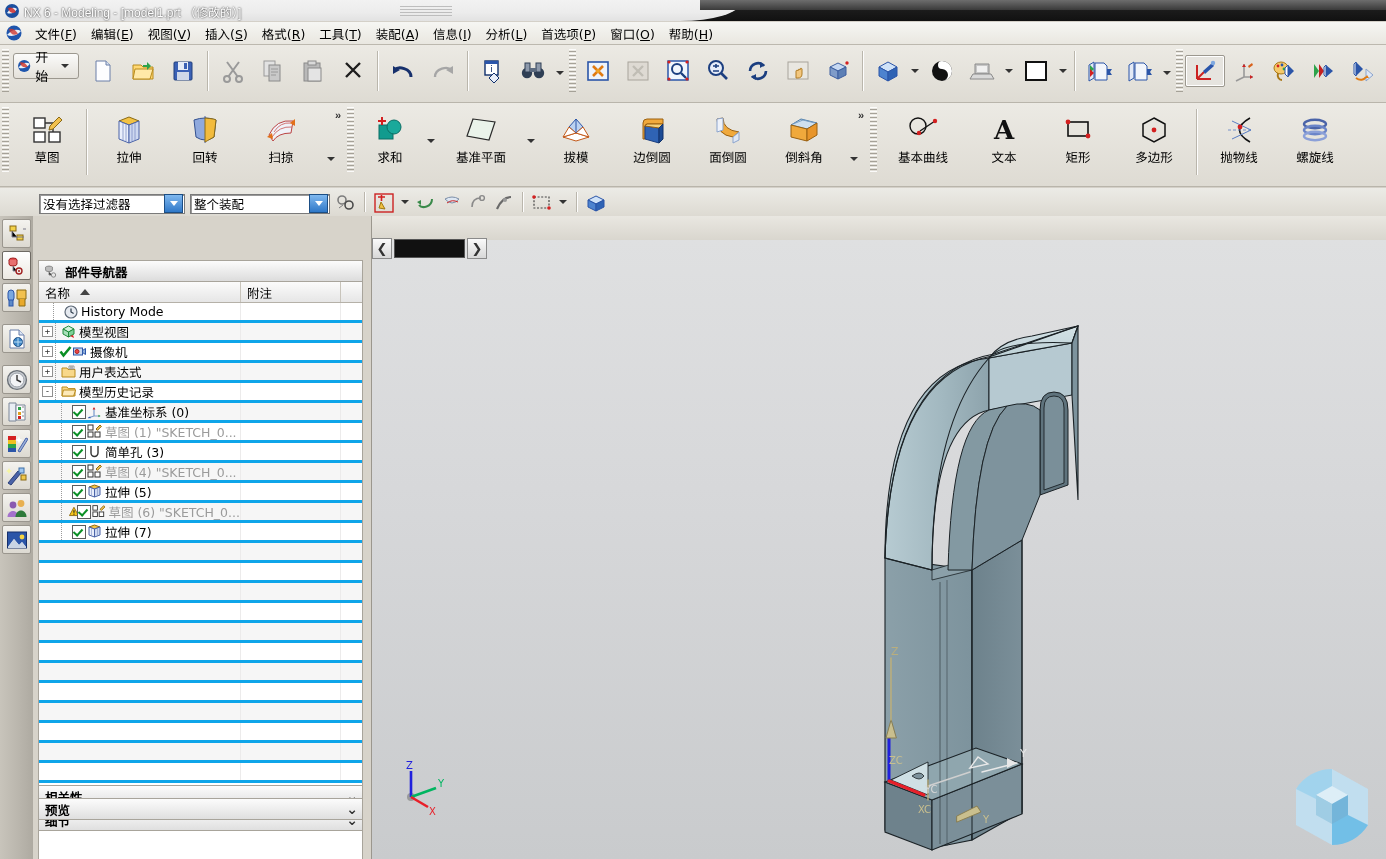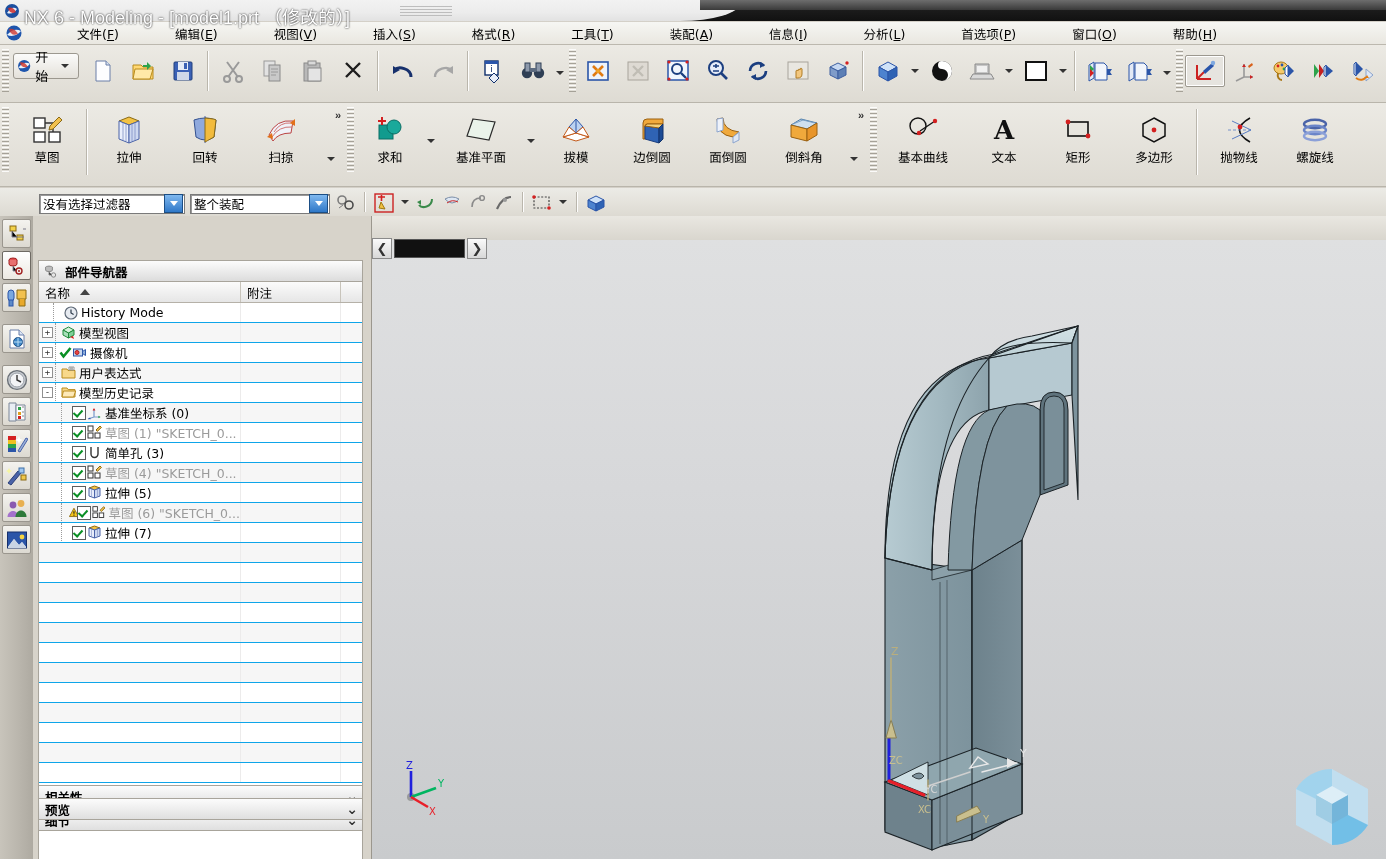--- a/index.html
+++ b/index.html
@@ -27,39 +27,38 @@
   .titlebar .gloss2{
     position:absolute;left:700px;top:0;width:686px;height:10px;
     background:linear-gradient(to bottom,#6d6d6d 0%,#3a3a3a 100%);
   }
   .titlebar .grip{
     position:absolute;left:400px;top:6px;width:52px;height:10px;
   }
   .titlebar .grip i{display:block;height:1px;background:#bdbdbd;margin-bottom:2px;}
   .title-text{
     position:absolute;left:24px;top:3px;
-    font-size:18px;color:#fff;white-space:nowrap;
+    font-size:12px;color:#fff;white-space:nowrap;
     z-index:4;text-shadow:0 0 2px #000;
   }
   .title-ico{
     position:absolute;left:4px;top:3px;width:16px;height:16px;z-index:4;
   }
 
   
   .menubar{
     position:absolute;left:0;top:22px;width:1386px;height:22px;
     background:linear-gradient(to bottom,#f6f6f3 0%,#e9e7e0 100%);
     border-bottom:1px solid #bcb8ae;
     display:flex;align-items:center;
   }
   .menubar .nxlogo{width:20px;height:18px;margin-left:4px;margin-right:4px;flex:none;}
   .menu-item{
     padding:2px 7px;font-size:12.5px;white-space:nowrap;cursor:default;
     font-family:"DejaVu Sans","Liberation Sans",sans-serif;
-    margin-left:42px;
   }
   .menu-item .mn{text-decoration:underline;}
 
   
   .tbrow{
     position:absolute;left:0;width:1386px;
     background:linear-gradient(to bottom,#eceae4 0%,#dedbd3 100%);
     border-bottom:1px solid #b9b5ab;
   }
   #tbrow1{top:45px;height:57px;}
@@ -157,21 +156,21 @@
     border-right:1px solid #c8c4bb;box-sizing:border-box;
     font-family:"DejaVu Sans",sans-serif;
   }
   .colhdr .ch.c1{width:202px;}
   .colhdr .ch.c2{width:100px;}
   .colhdr .ch.c3{width:21px;border-right:none;}
   .sortcaret{width:0;height:0;border-left:5px solid transparent;border-right:5px solid transparent;border-bottom:6px solid #444;}
 
   .trow{
     display:flex;height:20px;align-items:center;
-    border-bottom:1px solid #0ea5e9;position:relative;box-sizing:border-box;
+    border-bottom:3px solid #0ea5e9;position:relative;box-sizing:border-box;
   }
   .trow .c1{width:202px;display:flex;align-items:center;height:100%;border-right:1px solid #ecebeb;box-sizing:border-box;overflow:hidden;white-space:nowrap;}
   .trow .c2{width:100px;height:100%;border-right:1px solid #ecebeb;box-sizing:border-box;}
   .trow .c3{width:21px;height:100%;box-sizing:border-box;}
   .trow.alt{background:#f6f6f6;}
   .trow .indent{flex:none;height:100%;}
   .tlabel{font-size:12.5px;margin-left:3px;font-family:"DejaVu Sans","Liberation Sans",sans-serif;}
   .tlabel.dim{color:#9b9b9b;}
   .expander{
     width:9px;height:9px;border:1px solid #909090;background:#fff;flex:none;

